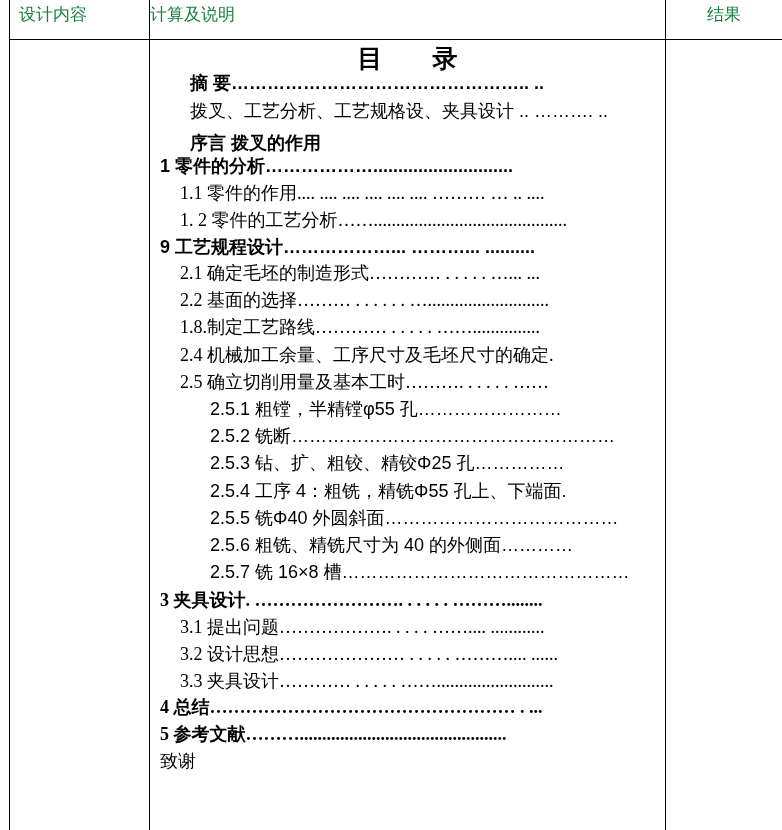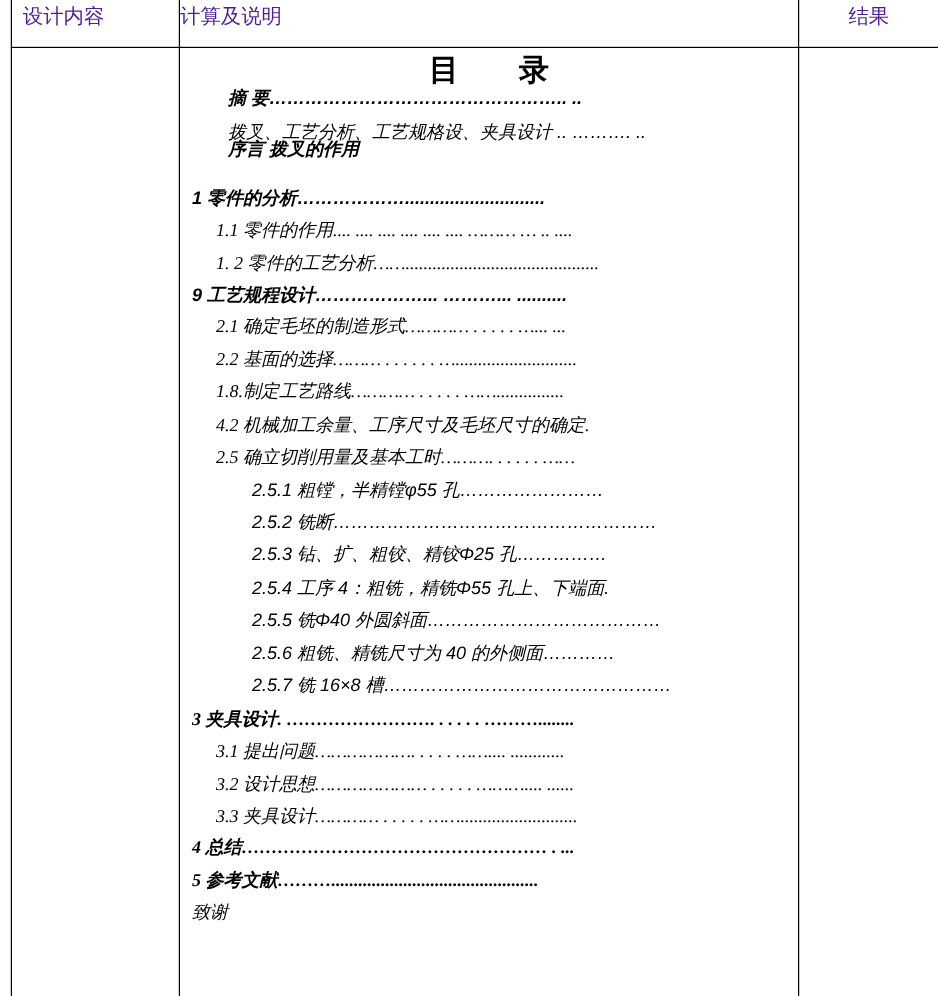--- a/index.html
+++ b/index.html
@@ -1,24 +1,24 @@
 <!DOCTYPE html>
 <html><head>
 <meta charset="utf-8">
 <style>
   html, body { margin: 0; padding: 0; background: #ffffff; }
   body { width: 782px; height: 830px; position: relative; overflow: hidden;
          font-family: "DejaVu Sans", "Liberation Sans", sans-serif; color: #000; }
   .vline { position: absolute; top: 0; width: 1px; height: 830px; background: #000; }
   .hline { position: absolute; left: 9px; width: 773px; height: 1px; background: #000; top: 39px; }
-  .hdr { position: absolute; top: 0; height: 39px; line-height: 28px; font-size: 17px; color: #4c1d95; }
+  .hdr { position: absolute; top: 0; height: 39px; line-height: 28px; font-size: 17px; color: #15803d; }
   .title { position: absolute; top: 42px; left: 150px; width: 515px; text-align: center;
            font-size: 25px; font-weight: bold; letter-spacing: 0; }
   .title span { display: inline-block; }
-  .line { position: absolute; white-space: nowrap; font-size: 15px; line-height: 22px; font-style: italic; }
+  .line { position: absolute; white-space: nowrap; font-size: 18px; line-height: 22px; }
   .serif { font-family: "Liberation Serif", "DejaVu Serif", serif; }
   .sans { font-family: "Liberation Sans", "DejaVu Sans", sans-serif; }
   .bold { font-weight: bold; }
 </style>
 </head>
 <body>
 
 <div class="vline" style="left:9px;"></div>
 <div class="vline" style="left:149px;"></div>
 <div class="vline" style="left:665px;"></div>
@@ -28,29 +28,29 @@
 <div class="hdr" style="left:150px; width:515px; ">计算及说明</div>
 <div class="hdr" style="left:666px; width:116px; text-align:center;">结果</div>
 
 <div class="title">
   <span>目</span><span style="display:inline-block;width:50px;"></span><span>录</span>
 </div>
 
 <div id="toc">
     <div class="line bold sans" style="left: 190px; top: 72px;">摘  要………………………………………….. ..</div>
     <div class="line sans" style="left: 190px; top: 100px;">拨叉、工艺分析、工艺规格设、夹具设计  .. ………. ..</div>
-    <div class="line bold sans" style="left: 190px; top: 114px;">序言    拨叉的作用</div>
+    <div class="line bold sans" style="left: 190px; top: 132px;">序言    拨叉的作用</div>
     <div class="line bold sans" style="left: 160px; top: 155px;">1    零件的分析………………............................</div>
     <div class="line serif" style="left: 180px; top: 182px;">1.1 零件的作用.... .... .... .... .... .... ……… … .. ....</div>
     <div class="line serif" style="left: 180px; top: 209px;">1. 2 零件的工艺分析……...........................................</div>
     <div class="line bold sans" style="left: 160px; top: 236px;">9    工艺规程设计………………... ………... ..........</div>
     <div class="line serif" style="left: 180px; top: 262px;">2.1 确定毛坯的制造形式………… . . . . . …... ...</div>
     <div class="line serif" style="left: 180px; top: 289px;">2.2 基面的选择……… . . . . . . …...........................</div>
     <div class="line serif" style="left: 180px; top: 316px;">1.8.制定工艺路线………… . . . . . ……...............</div>
-    <div class="line serif" style="left: 180px; top: 344px;">4.2 机械加工余量、工序尺寸及毛坯尺寸的确定.</div>
+    <div class="line serif" style="left: 180px; top: 344px;">2.4 机械加工余量、工序尺寸及毛坯尺寸的确定.</div>
     <div class="line serif" style="left: 180px; top: 371px;">2.5 确立切削用量及基本工时………. . . . . . ……</div>
     <div class="line sans" style="left: 210px; top: 398px;">2.5.1 粗镗，半精镗φ55 孔……………………</div>
     <div class="line sans" style="left: 210px; top: 425px;">2.5.2 铣断………………………………………………</div>
     <div class="line sans" style="left: 210px; top: 452px;">2.5.3 钻、扩、粗铰、精铰Φ25 孔……………</div>
     <div class="line sans" style="left: 210px; top: 480px;">2.5.4 工序 4：粗铣，精铣Φ55 孔上、下端面.</div>
     <div class="line sans" style="left: 210px; top: 507px;">2.5.5 铣Φ40 外圆斜面…………………………………</div>
     <div class="line sans" style="left: 210px; top: 534px; text-align: center;">2.5.6 粗铣、精铣尺寸为 40 的外侧面…………</div>
     <div class="line sans" style="left: 210px; top: 561px;">2.5.7 铣 16×8 槽…………………………………………</div>
     <div class="line bold serif" style="left: 160px; top: 589px;">3  夹具设计. ……………………. . . . . . ………........</div>
     <div class="line serif" style="left: 180px; top: 616px;">3.1 提出问题………………. . . . . …….... ............</div>

